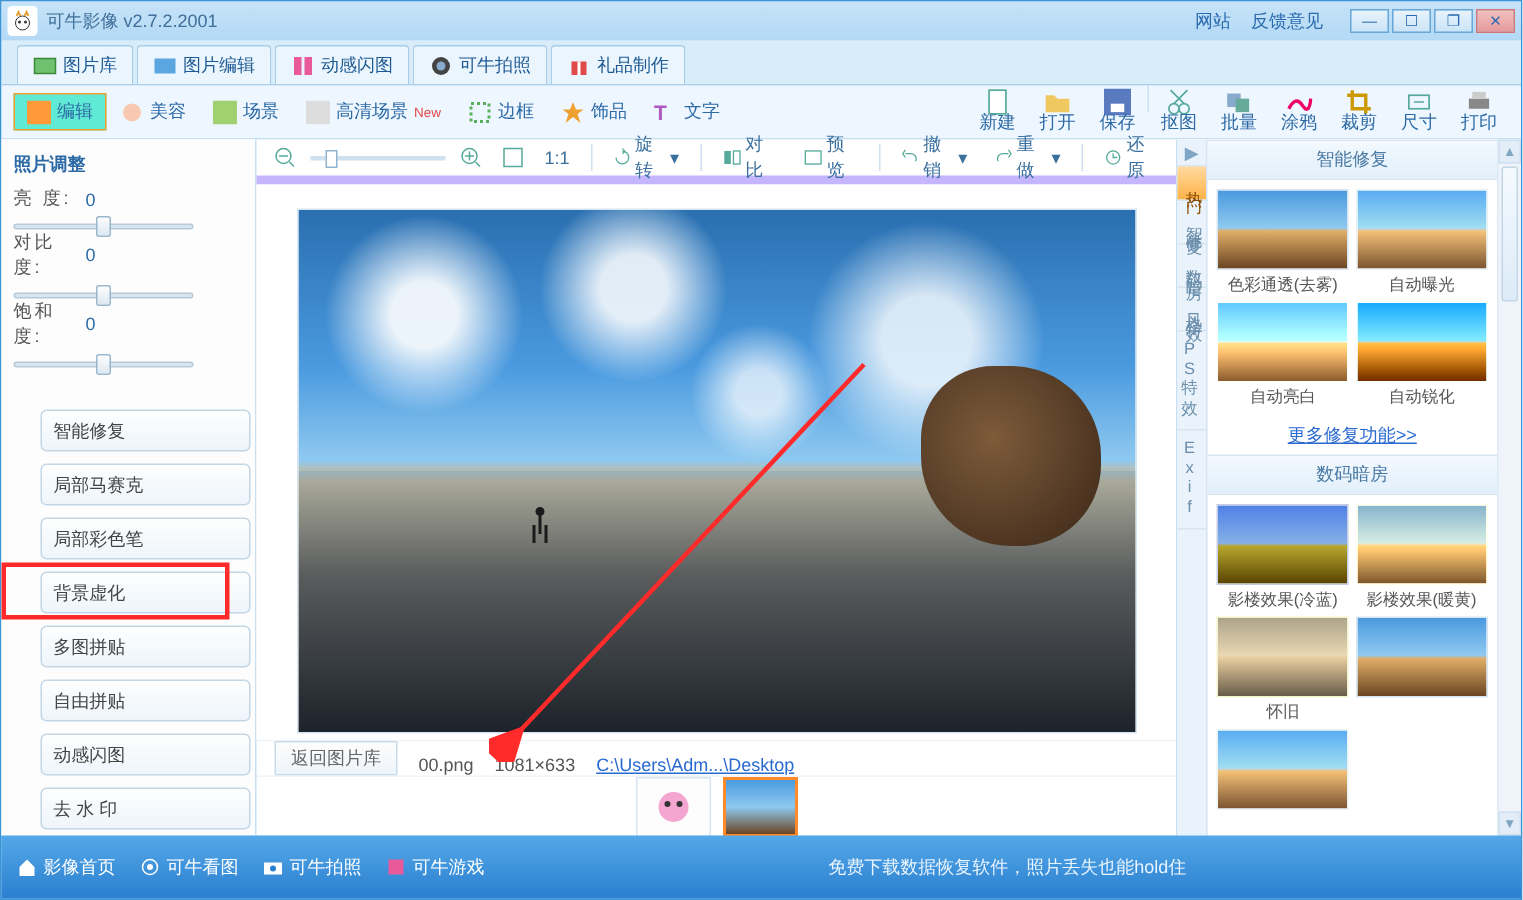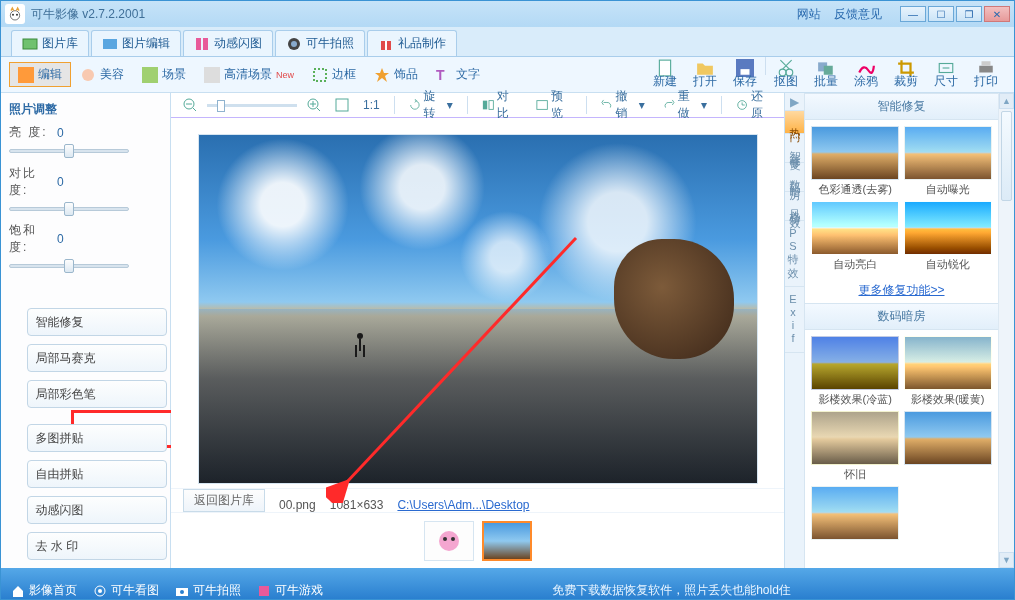--- a/index.html
+++ b/index.html
@@ -13,40 +13,40 @@
 .titlebar .links a { color: #2a6aae; text-decoration: none; margin-right: 10px; }
 .winbtns { display: flex; gap: 2px; margin-left: 8px; }
 .winbtns div { width: 26px; height: 16px; border: 1px solid #6aa8d8; background: linear-gradient(#e8f3fc,#cbe4f7); display:flex; align-items:center; justify-content:center; color:#2a6aae; font-size:10px;}
 .winbtns .close { background: linear-gradient(#f2c0c0,#e79a9a); border-color:#d07878; }
 .maintabs { height: 30px; background: #d9ecfa; display: flex; align-items: flex-end; padding: 0 10px; border-bottom: 1px solid #a9cdeb; gap:2px;}
 .maintab { display:flex; align-items:center; gap:4px; padding: 4px 10px; background:#eaf5fe; border:1px solid #a9cdeb; border-bottom:none; border-radius:3px 3px 0 0; color:#1e5a92; cursor:pointer;}
 .maintab .ic{width:16px;height:16px;display:inline-block}
 .toolrow { height: 36px; background: #eef7ff; border-bottom: 1px solid #c8dff1; display:flex; align-items:center; padding:0 8px; gap:0;}
 .toolsection { display:flex; align-items:center;}
 .toolbtn { display:flex; align-items:center; gap:4px; padding:3px 8px; color:#2d6aa5; cursor:pointer; border:1px solid transparent;}
-.toolbtn.active{ background:#e5e5e5; border:1px solid #f0a030; }
+.toolbtn.active{ background:#5eead4; border:1px solid #f0a030; }
 .toolbtn .ic{width:16px;height:16px;display:inline-block;}
 .rightops { margin-left:auto; display:flex; align-items:flex-start; gap:0; }
 .opbtn { display:flex; flex-direction:column; align-items:center; padding:2px 8px; color:#2d6aa5; cursor:pointer; }
 .opbtn .ic{width:18px;height:14px}
 .body { flex:1; display:flex; background:#fff; min-height:0;}
 .leftpanel { width:170px; border-right:1px solid #c8dff1; background:#fdfdfe; display:flex; flex-direction:column; padding:8px 8px;}
 .panel-title{ color:#2d6aa5; font-weight:bold; margin-bottom:6px;}
 .sliderrow{ display:flex; align-items:center; gap:6px; margin-bottom:2px; color:#555;}
 .sliderrow .label{ width:42px; letter-spacing:2px;}
 .sliderrow .val{ color:#2d6aa5;}
 .slider{ width:120px; height:14px; position:relative; margin-bottom:10px;}
 .slider .track{ position:absolute; left:0; right:0; top:6px; height:4px; background:#d8e4ee; border:1px solid #b7cad9; border-radius:2px;}
 .slider .thumb{ position:absolute; top:1px; width:10px; height:14px; background:linear-gradient(#fdfdfd,#dce8f2); border:1px solid #9bb7cc; border-radius:2px;}
 .toolbtns-col{ margin-top:28px; display:flex; flex-direction:column; gap:8px; align-items:center;}
 .sidebtn{ width:140px; height:28px; background:linear-gradient(#fdfefe,#eef5fb); border:1px solid #c2d6e6; border-radius:4px; display:flex; align-items:center; padding-left:8px; gap:8px; color:#444; cursor:pointer; position:relative;}
 .sidebtn-wrap{position:relative; padding-left:22px;}
 .highlight{ position:absolute; border:3px solid #ff2a2a; pointer-events:none;}
 .center{ flex:1; display:flex; flex-direction:column; min-width:0;}
-.canvasbar{ height:18px; border-bottom:1px solid #c4b5fd; display:flex; align-items:center; padding:12px 8px; gap:10px; color:#3a6f9e;}
+.canvasbar{ height:18px; border-bottom:6px solid #c4b5fd; display:flex; align-items:center; padding:12px 8px; gap:10px; color:#3a6f9e;}
 .zoomgroup{display:flex; align-items:center; gap:6px;}
 .zslider{ width:90px; height:10px; position:relative;}
 .zslider .track{position:absolute; left:0; right:0; top:4px; height:3px; background:#cfe0ee;}
 .zslider .thumb{position:absolute; top:0; left:10px; width:8px; height:12px; background:#fff; border:1px solid #8fb3cf;}
 .cbtn{display:flex; align-items:center; gap:3px; padding:2px 4px; cursor:pointer;}
 .cbtn .ic{width:14px;height:14px}
 .sep{width:1px; height:18px; background:#cddff0;}
 .canvas-area{ flex:1; background:#fff; display:flex; align-items:flex-start; justify-content:center; padding:16px 10px 4px; position:relative;}
 .image-box{ width:560px; height:350px; border:1px solid #d6e5f1; background:linear-gradient(#2a6fb0 0%, #4a9adf 30%, #8fc9f0 48%, #e0ae68 52%, #6b4522 70%, #2a1b0f 100%); position:relative; overflow:hidden;}
 .clouds{position:absolute; inset:0; background:
@@ -84,21 +84,21 @@
 .rp-thumb.cold{ filter:hue-rotate(20deg) saturate(1.5) brightness(0.9);}
 .rp-thumb.warm{ filter:sepia(0.5) saturate(1.4) brightness(1.1);}
 .rp-thumb.old{ filter:sepia(0.9) contrast(0.9);}
 .rp-label{ font-size:11px; color:#555; margin-top:2px; white-space:nowrap;}
 .morelink{ text-align:center; padding:4px;}
 .morelink a{ color:#2a6ad0; text-decoration:underline;}
 .scrollbar-v{width:16px; background:#eef4fa; border-left:1px solid #dde9f3; display:flex; flex-direction:column;}
 .sb-btn{height:16px; background:#e2edf7; border:1px solid #cddff0; display:flex;align-items:center;justify-content:center; color:#7fa6c4; font-size:9px;}
 .sb-track{flex:1; position:relative;}
 .sb-thumb{position:absolute; left:2px; right:2px; top:2px; height:90px; background:linear-gradient(#f4faff,#dcebf7); border:1px solid #c2d6e6; border-radius:2px;}
-.statusbar{ height:31px; background:linear-gradient(#55a8e8,#2a7fcf); display:flex; align-items:flex-end; padding:0 10px; color:#fff; gap:16px;}
+.statusbar{ height:42px; background:linear-gradient(#55a8e8,#2a7fcf); display:flex; align-items:center; padding:0 10px; color:#fff; gap:16px;}
 .statusbar a{ color:#fff; text-decoration:none; display:flex; align-items:center; gap:4px;}
 .statusbar .ic{width:14px;height:14px}
 .status-center{flex:1; text-align:center; color:#e8f4ff;}
 </style>
 </head>
 <body>
 
 <div class="window">
 
   <div class="titlebar">
@@ -328,20 +328,23 @@
                 <circle cx="9" cy="9" r="8" fill="url(#g)"></circle>
                 <defs>
                   <radialGradient id="g">
                     <stop offset="0" stop-color="#f44"></stop>
                     <stop offset="0.33" stop-color="#4f4"></stop>
                     <stop offset="0.66" stop-color="#44f"></stop>
                     <stop offset="1" stop-color="#ff4"></stop>
                   </radialGradient>
                 </defs>
               </svg></span>
+            <div class="sidebtn">
+              <span>背景虚化</span>
+            </div>
           <div class="highlight" style="left:-4px; top:-6px; width:152px; height:38px"></div>
         </div>
         <div class="sidebtn-wrap">
             <span class="ic" style="position:absolute;left:0;top:5px"><svg viewBox="0 0 18 18">
                 <rect x="1" y="1" width="7" height="7" fill="#e06"></rect>
                 <rect x="10" y="1" width="7" height="7" fill="#0a8"></rect>
                 <rect x="1" y="10" width="7" height="7" fill="#fa0"></rect>
                 <rect x="10" y="10" width="7" height="7" fill="#06c"></rect>
               </svg></span>
             <div class="sidebtn">

